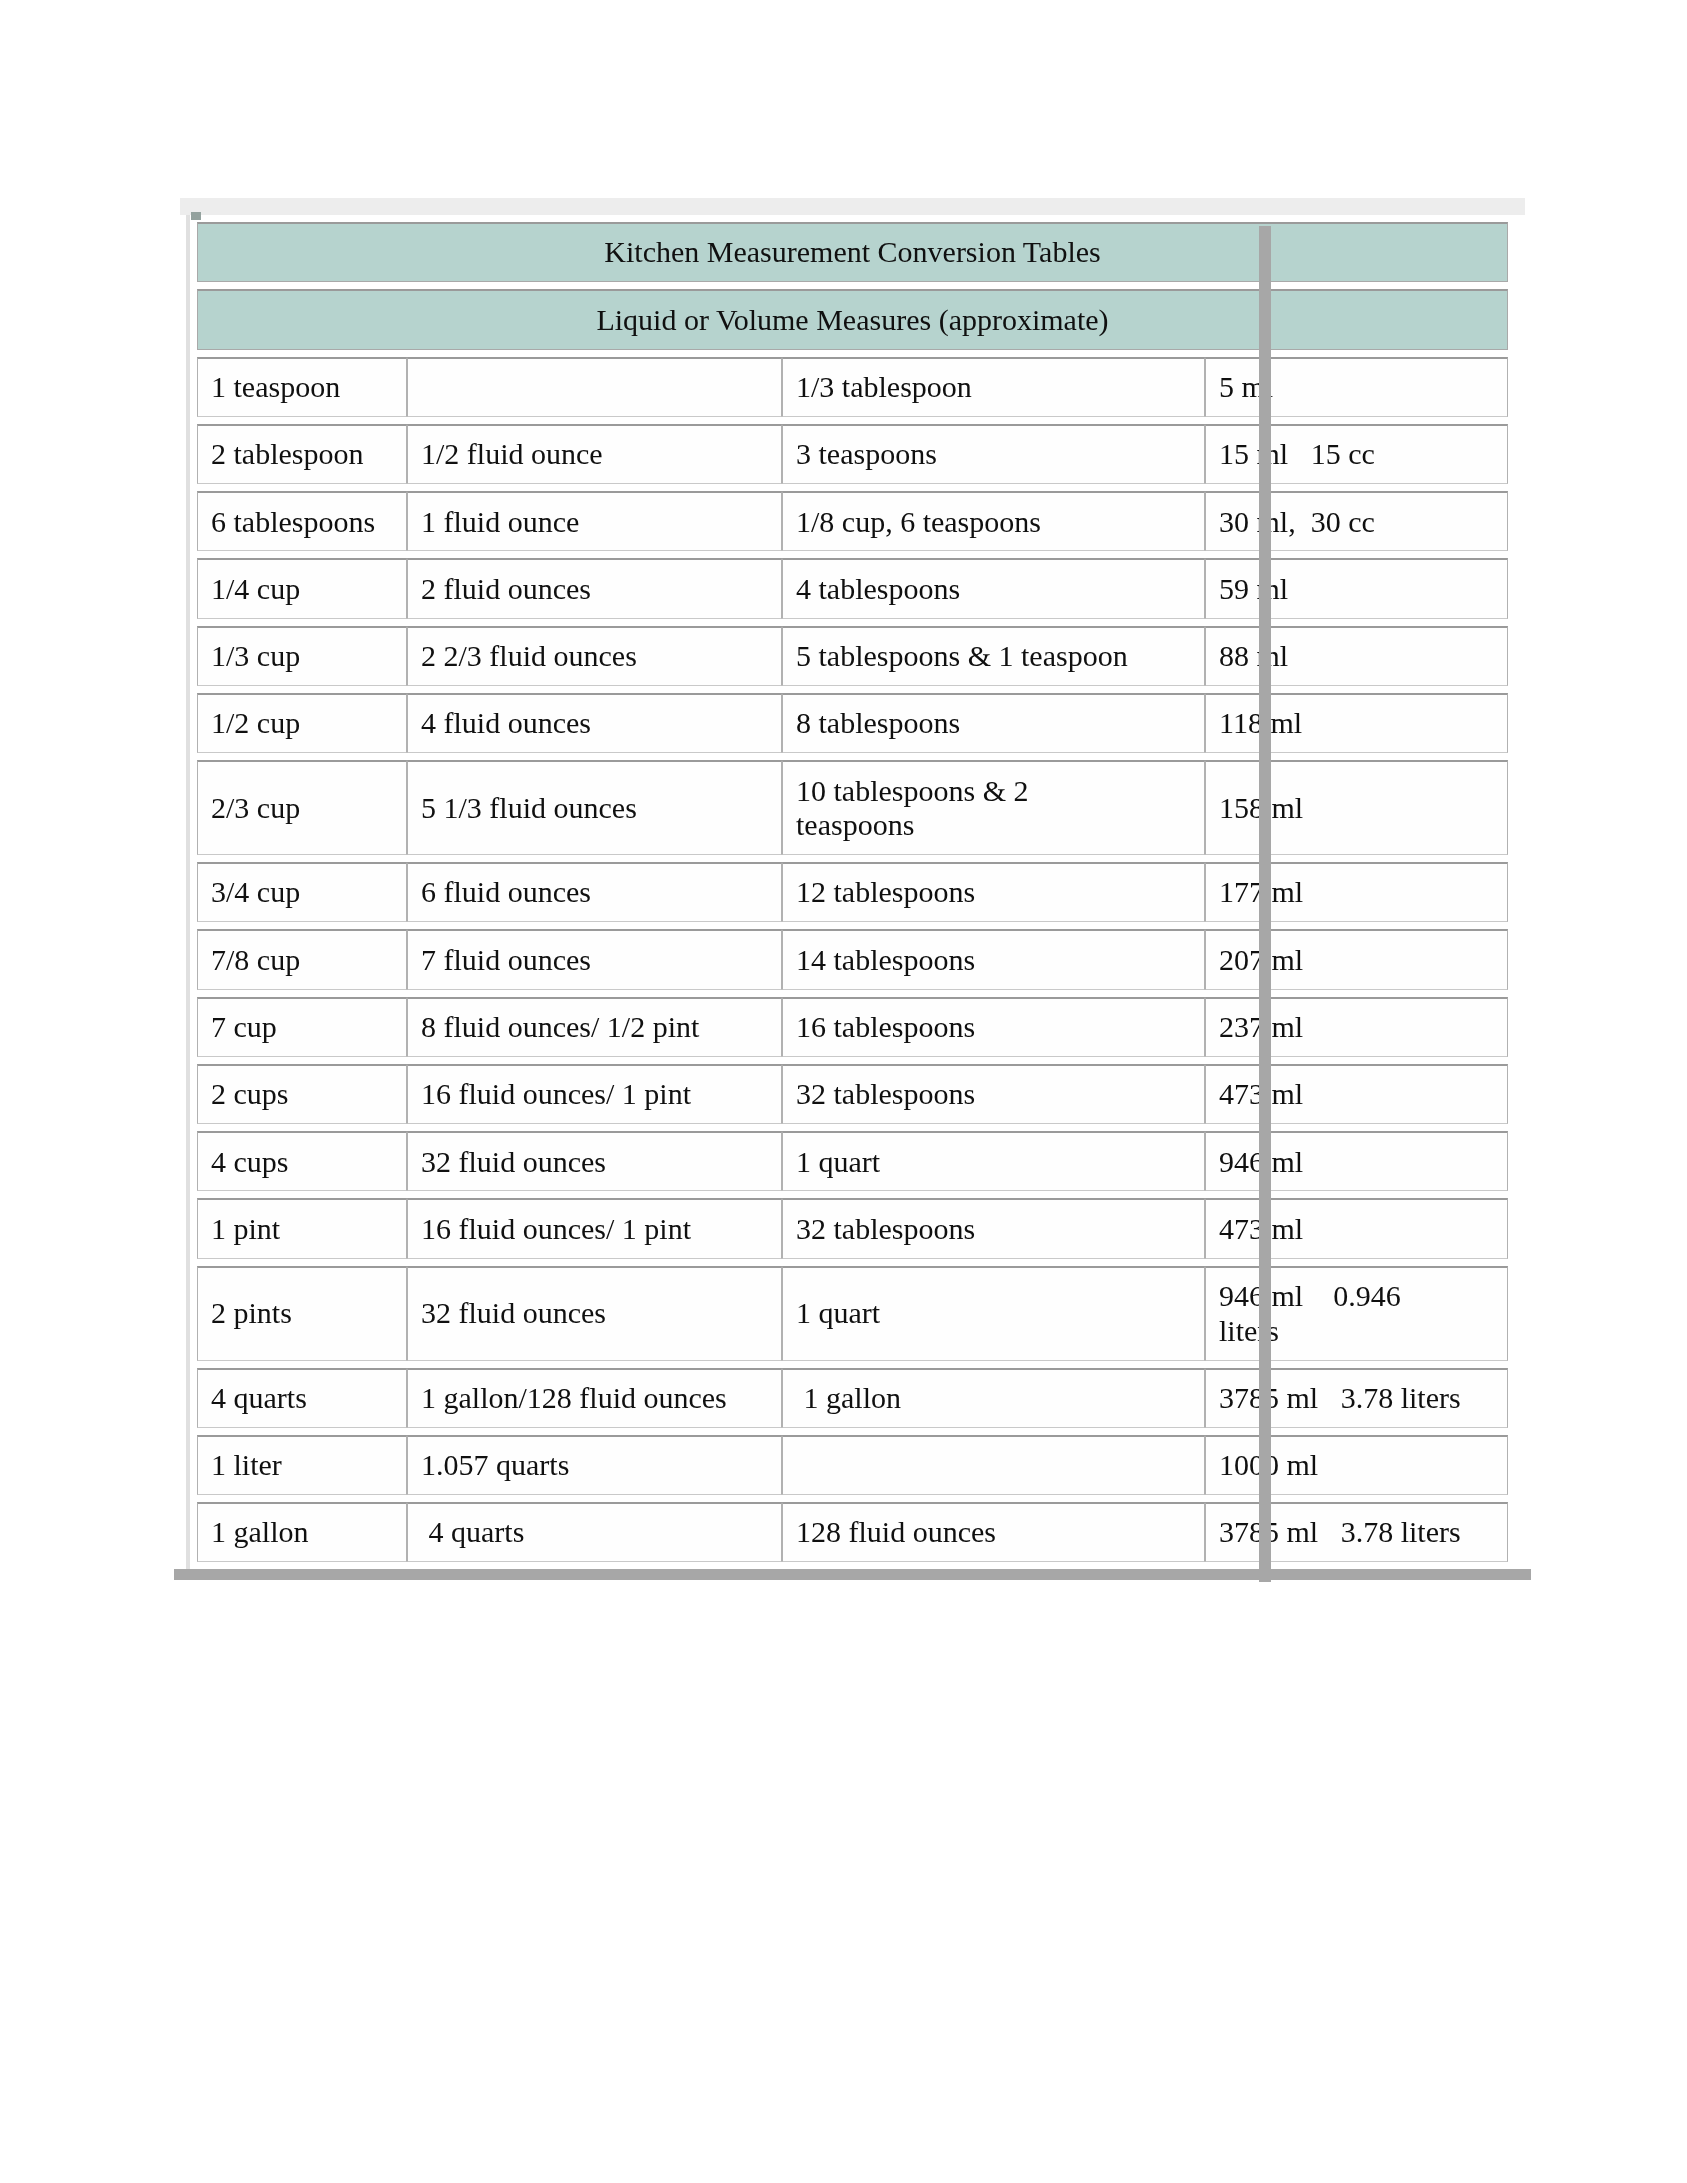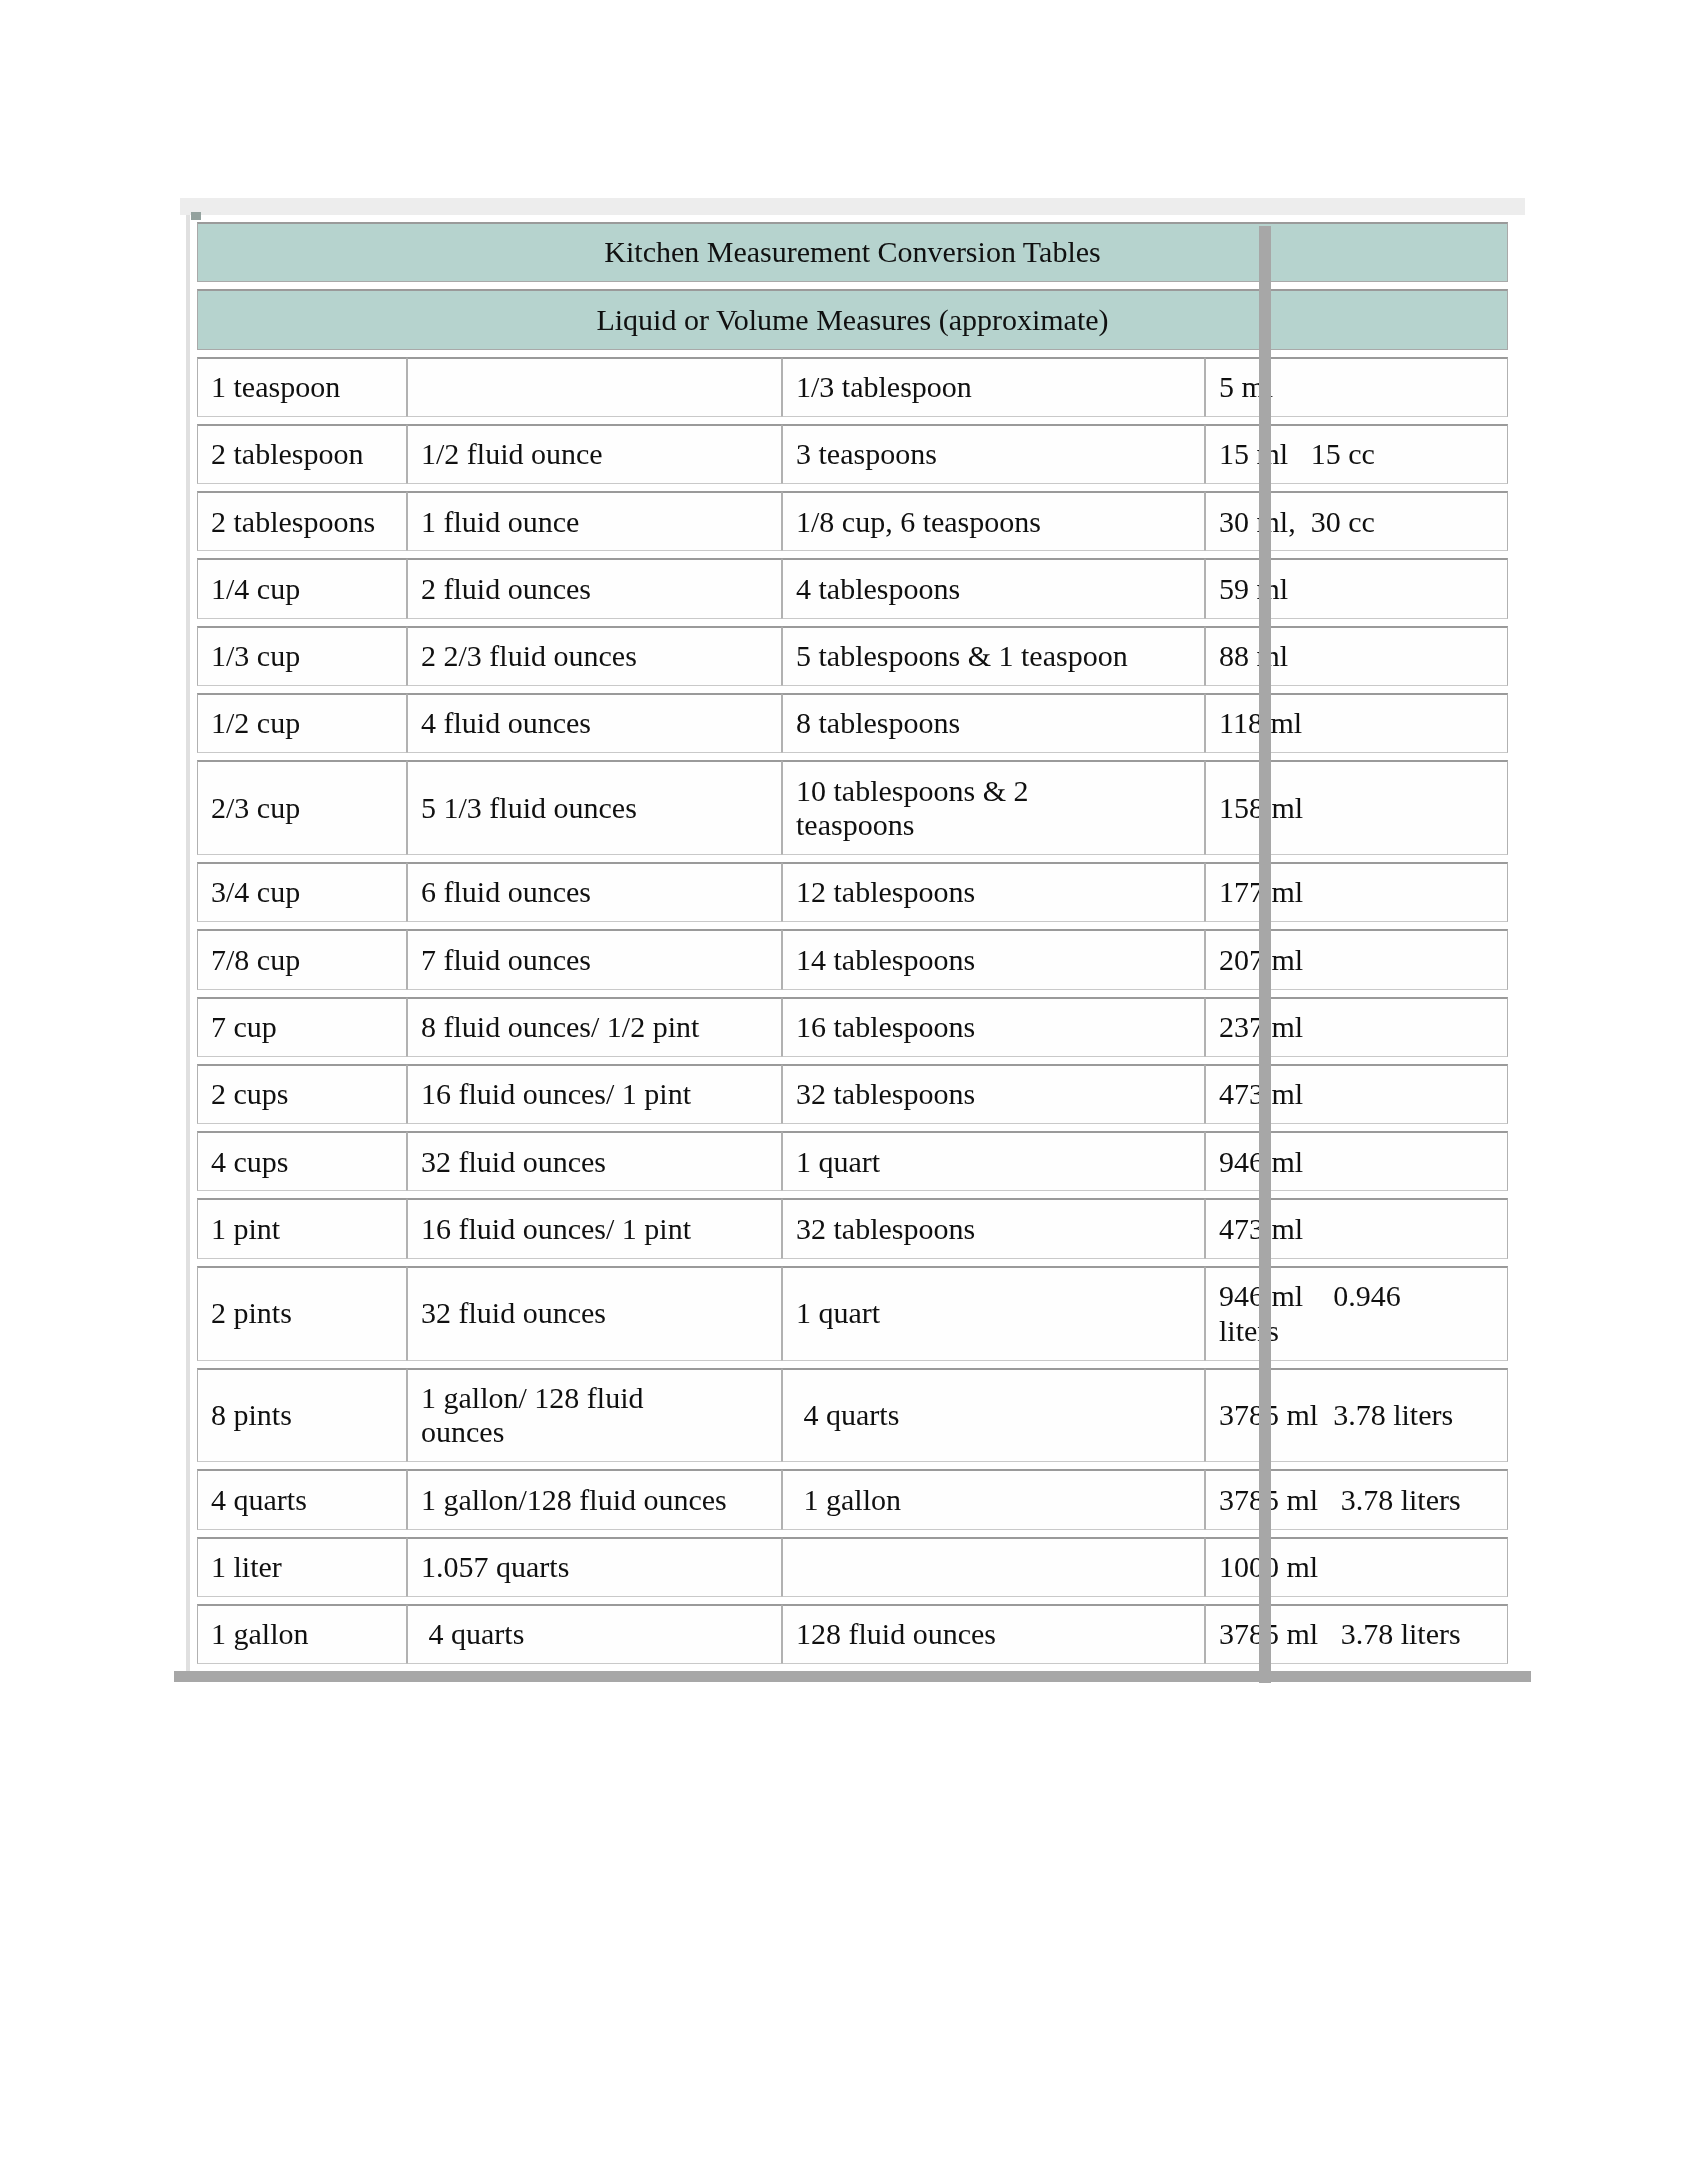--- a/index.html
+++ b/index.html
@@ -127,21 +127,21 @@
             <td>1/3 tablespoon</td>
             <td>5 ml</td>
           </tr>
           <tr>
             <td>2 tablespoon</td>
             <td>1/2 fluid ounce</td>
             <td>3 teaspoons</td>
             <td>15 ml   15 cc</td>
           </tr>
           <tr>
-            <td>2 tablespoons</td>
+            <td>6 tablespoons</td>
             <td>1 fluid ounce</td>
             <td>1/8 cup, 6 teaspoons</td>
             <td>30 ml,  30 cc</td>
           </tr>
           <tr>
             <td>1/4 cup</td>
             <td>2 fluid ounces</td>
             <td>4 tablespoons</td>
             <td>59 ml</td>
           </tr>
@@ -201,27 +201,20 @@
             <td>473 ml</td>
           </tr>
           <tr>
             <td>2 pints</td>
             <td>32 fluid ounces</td>
             <td>1 quart</td>
             <td>946 ml    0.946
 liters</td>
           </tr>
           <tr>
-            <td>8 pints</td>
-            <td>1 gallon/ 128 fluid
-ounces</td>
-            <td> 4 quarts</td>
-            <td>3785 ml  3.78 liters</td>
-          </tr>
-          <tr>
             <td>4 quarts</td>
             <td>1 gallon/128 fluid ounces</td>
             <td> 1 gallon</td>
             <td>3785 ml   3.78 liters</td>
           </tr>
           <tr>
             <td>1 liter</td>
             <td>1.057 quarts</td>
             <td></td>
             <td>1000 ml</td>

